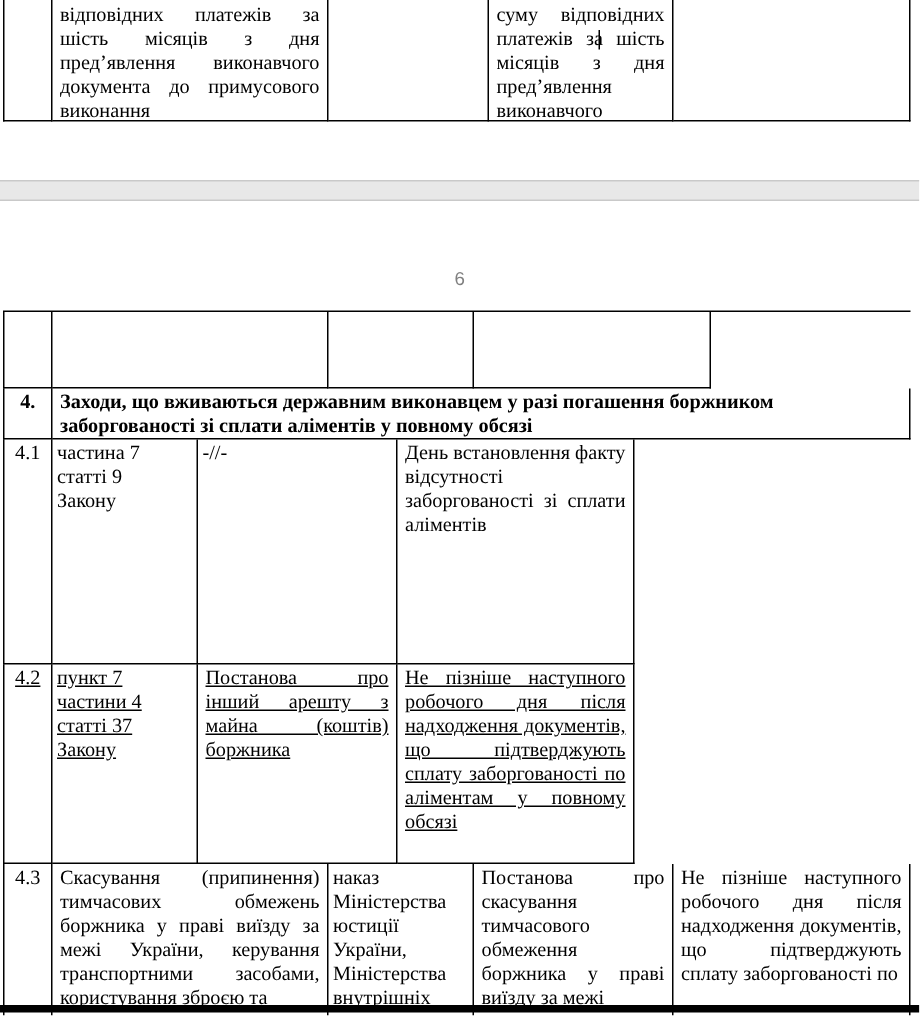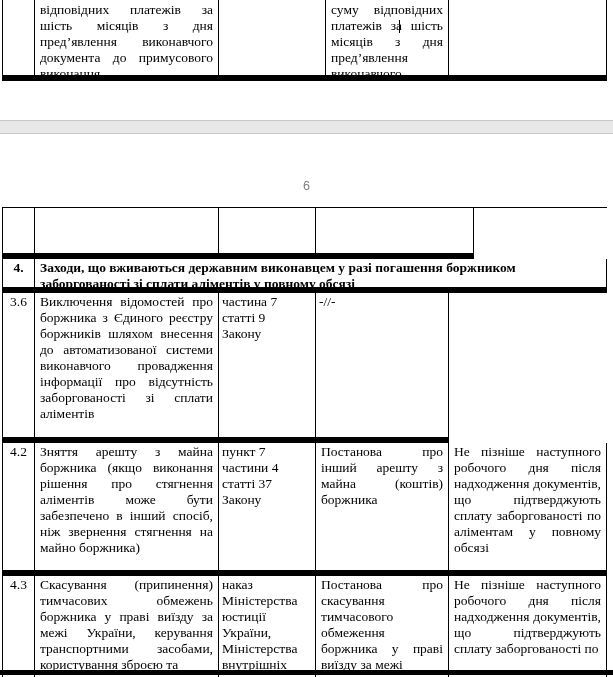--- a/index.html
+++ b/index.html
@@ -5,21 +5,21 @@
   html,body { margin:0; padding:0; background:#ffffff; }
   .page {
     position:relative; width:613px; height:677px; background:#ffffff;
     overflow:hidden; font-family:"Liberation Serif", serif;
     font-size:13.5px; line-height:16px; color:#000000;
   }
   .doc-table { position:absolute; background:#ffffff; }
   .trow { display:flex; align-items:stretch; }
   .cell {
     box-sizing:border-box; border-right:1px solid #000;
-    border-bottom:6px solid #000000; padding:1px 5px 2px 5px; overflow:hidden;
+    border-bottom:1px solid #000000; padding:1px 5px 2px 5px; overflow:hidden;
   }
   .trow .cell:first-child { border-left:1px solid #000; }
   .just { text-align:justify; }
   .ctr  { white-space:pre-line; padding-left:3px; padding-right:3px; }
   .num  { text-align:center; padding-left:1px; padding-right:1px; }
   .bold { font-weight:bold; }
 
   
   .t-top { left:2px; top:0; width:605px; }
   .t-top .cell { height:81px; padding-top:2px; }
@@ -33,21 +33,21 @@
   .t2 { left:2px; top:207px; width:605px; border-top:1px solid #000; }
   .t2 .c1 { width:33px; }
   .t2 .c2 { width:184px; }
   .t2 .c3 { width:97px; }
   .t2 .c4 { width:133px; }
   .t2 .c5 { width:158px; }
   .t2 .c-span { width:572px; }
   .r-cont .cell { height:51px; }
   .r-sec  .cell { height:34px; }
   .r-41   .cell { height:150px; }
-  .r-42   .cell { height:133px; }
+  .r-42   .cell { height:133px;text-decoration:underline; }
   .r-43   .cell { height:110px; }
   .sec-title { white-space:pre-line; font-weight:bold; }
 
   .page-break {
     position:absolute; left:0; top:120px; width:613px; height:14px;
     box-sizing:border-box; background:#e8e8e8;
     border-top:1px solid #c9c9c9; border-bottom:1px solid #c9c9c9;
   }
   .page-num {
     position:absolute; left:0; top:179px; width:613px; text-align:center;
@@ -87,31 +87,30 @@
       <div class="cell c5 just"></div>
     </div>
 
     <div class="trow r-sec">
       <div class="cell c1 num bold">4.</div>
       <div class="cell c-span sec-title">Заходи, що вживаються державним виконавцем у разі погашення боржником
 заборгованості зі сплати аліментів у повному обсязі</div>
     </div>
 
     <div class="trow r-41">
-      <div class="cell c1 num">3.6</div>
-      <div class="cell c2 just">Виключення відомостей про боржника з Єдиного реєстру боржників шляхом внесення до автоматизованої системи виконавчого провадження інформації про відсутність заборгованості зі сплати аліментів</div>
+      <div class="cell c1 num">4.1</div>
       <div class="cell c3 ctr">частина 7
 статті 9
 Закону</div>
       <div class="cell c4 ctr">-//-</div>
+      <div class="cell c5 just">День встановлення факту відсутності заборгованості зі сплати аліментів</div>
     </div>
 
     <div class="trow r-42">
       <div class="cell c1 num">4.2</div>
-      <div class="cell c2 just">Зняття арешту з майна боржника (якщо виконання рішення про стягнення аліментів може бути забезпечено в інший спосіб, ніж звернення стягнення на майно боржника)</div>
       <div class="cell c3 ctr">пункт 7
 частини 4
 статті 37
 Закону</div>
       <div class="cell c4 just">Постанова про інший арешту з майна (коштів) боржника</div>
       <div class="cell c5 just">Не пізніше наступного робочого дня після надходження документів, що підтверджують сплату заборгованості по аліментам у повному обсязі</div>
     </div>
 
     <div class="trow r-43">
       <div class="cell c1 num">4.3</div>

